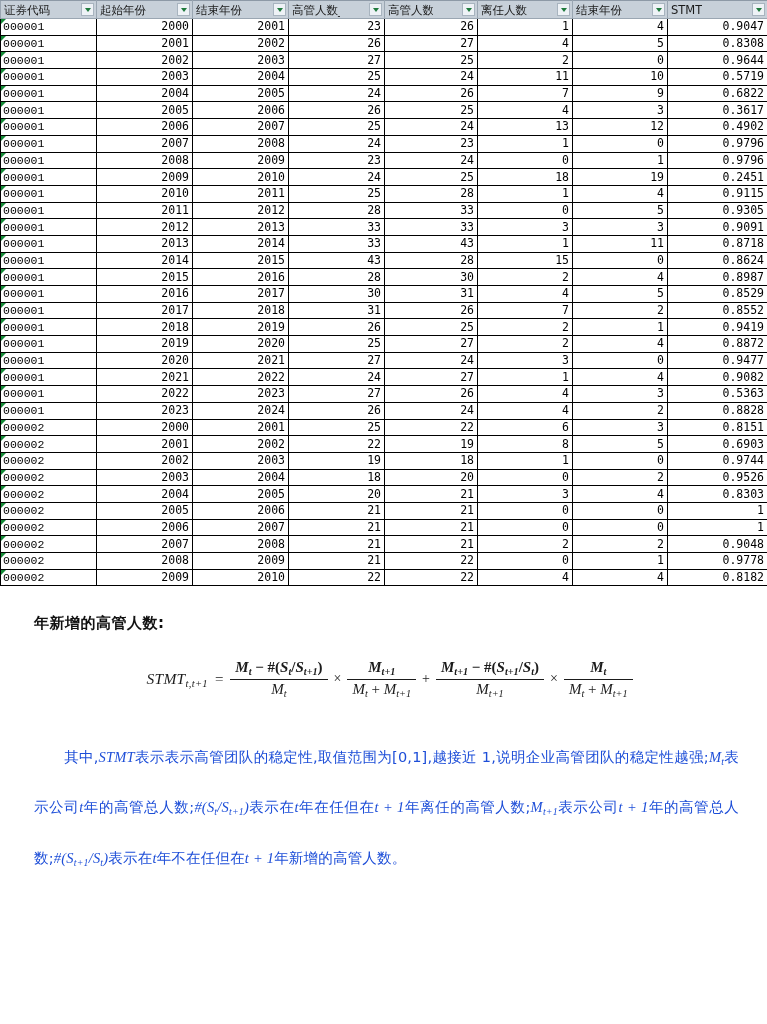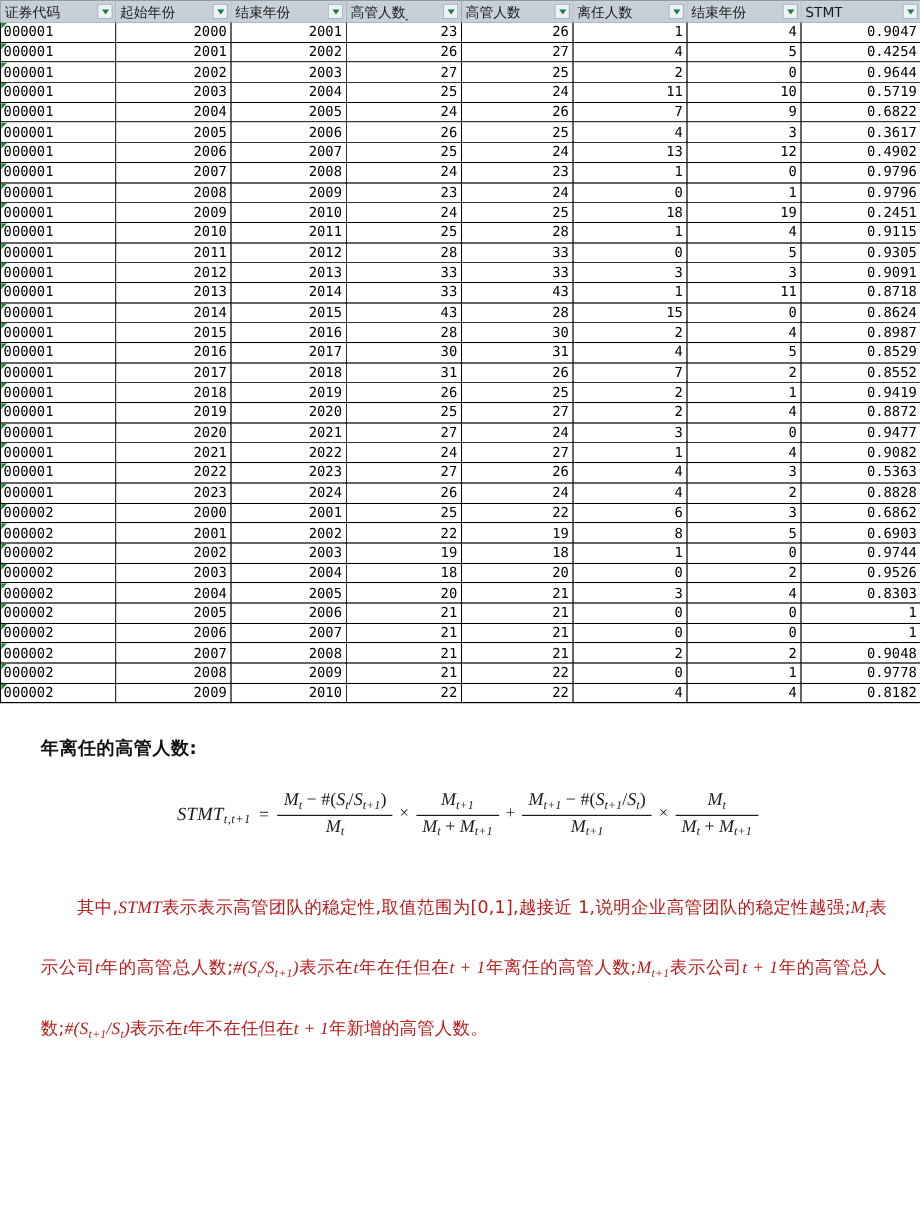--- a/index.html
+++ b/index.html
@@ -89,21 +89,21 @@
     font-size: 11.5px;
     line-height: 15px;
     vertical-align: middle;
     white-space: nowrap;
     overflow: hidden;
     font-family: "DejaVu Sans Mono", "Liberation Mono", monospace;
     background: #ffffff;
     position: relative;
   }
   .sheet tbody td.num { text-align: right; }
-  .sheet tbody td.txt { text-align: left; }
+  .sheet tbody td.txt { text-align: left; font-family: Liberation Mono, monospace; }
 
   
   td.flagged::before {
     content: "";
     position: absolute;
     left: 0;
     top: 0;
     width: 0;
     height: 0;
     border-top: 5px solid #138a36;
@@ -146,37 +146,38 @@
   .frac {
     display: inline-flex;
     flex-direction: column;
     align-items: center;
     vertical-align: middle;
     line-height: 1.15;
   }
   .frac .top {
     padding: 0 5px 1px 5px;
     white-space: nowrap;
+    font-weight: bold;
   }
   .frac .bar {
     width: 100%;
     height: 1px;
     background: #1b1b1b;
   }
   .frac .bot {
     padding: 1px 5px 0 5px;
     white-space: nowrap;
   }
   sub { font-size: .68em; vertical-align: -0.28em; font-style: italic; }
 
   .para {
     font-family: "DejaVu Sans", "Liberation Sans", sans-serif;
     font-size: 14.5px;
     line-height: 47px;
-    color: #b91c1c;
+    color: #1d4ed8;
     margin: 0;
     text-align: justify;
     letter-spacing: .2px;
   }
   .para .mi { font-family: "Liberation Serif", "DejaVu Serif", serif; font-style: italic; }
   .para .indent { display: inline-block; width: 30px; }
 </style>
 </head>
 <body>
 
@@ -271,21 +272,21 @@
         <td class="num">0.9047</td>
       </tr>
       <tr>
         <td class="txt flagged">000001</td>
         <td class="num">2001</td>
         <td class="num">2002</td>
         <td class="num">26</td>
         <td class="num">27</td>
         <td class="num">4</td>
         <td class="num">5</td>
-        <td class="num">0.4254</td>
+        <td class="num">0.8308</td>
       </tr>
       <tr>
         <td class="txt flagged">000001</td>
         <td class="num">2002</td>
         <td class="num">2003</td>
         <td class="num">27</td>
         <td class="num">25</td>
         <td class="num">2</td>
         <td class="num">0</td>
         <td class="num">0.9644</td>
@@ -501,21 +502,21 @@
         <td class="num">0.8828</td>
       </tr>
       <tr>
         <td class="txt flagged">000002</td>
         <td class="num">2000</td>
         <td class="num">2001</td>
         <td class="num">25</td>
         <td class="num">22</td>
         <td class="num">6</td>
         <td class="num">3</td>
-        <td class="num">0.6862</td>
+        <td class="num">0.8151</td>
       </tr>
       <tr>
         <td class="txt flagged">000002</td>
         <td class="num">2001</td>
         <td class="num">2002</td>
         <td class="num">22</td>
         <td class="num">19</td>
         <td class="num">8</td>
         <td class="num">5</td>
         <td class="num">0.6903</td>
@@ -598,21 +599,21 @@
         <td class="num">22</td>
         <td class="num">4</td>
         <td class="num">4</td>
         <td class="num">0.8182</td>
       </tr>
     </tbody>
 </table>
 
 <div class="prose">
 
-  <div class="prose-heading">年离任的高管人数:</div>
+  <div class="prose-heading">年新增的高管人数:</div>
 
   <div class="formula">
     <span class="lhs"><span>STMT</span><sub>t,t+1</sub></span>
     <span class="eq">=</span>
 
     <span class="frac">
       <span class="top">
         <i><span>M</span><sub>t</sub></i>
         <span>−</span>
         <span>#(</span><i><span>S</span><sub>t</sub></i><span>/</span><i><span>S</span><sub>t+1</sub></i><span>)</span>

